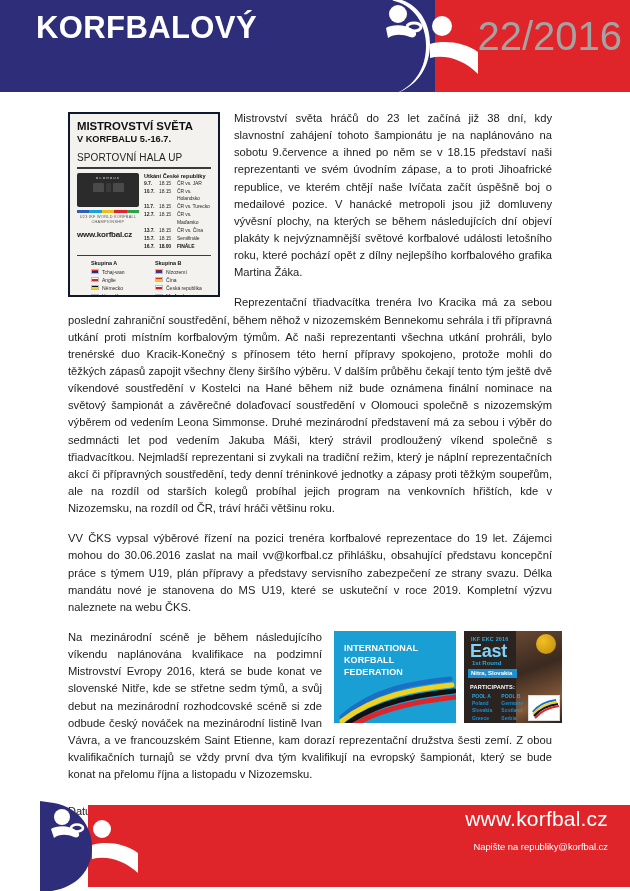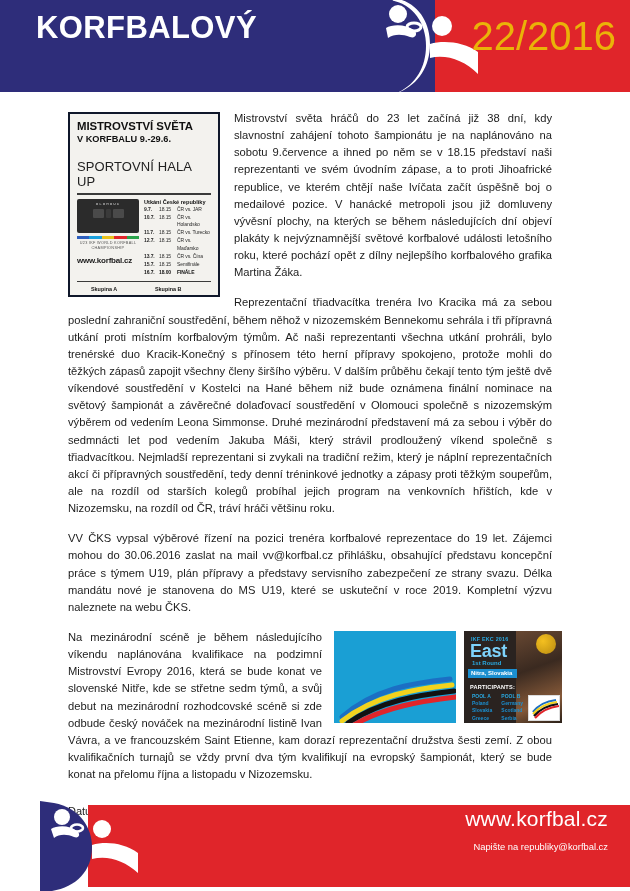--- a/index.html
+++ b/index.html
@@ -55,24 +55,24 @@
   }
   .masthead-title .l2 {
     display: block;
     font-size: 28px;
     font-weight: normal;
     color: #ffffff;
     letter-spacing: 0.4px;
   }
   .issue-number {
     position: absolute;
-    right: 14px;
+    right: 8px;
     top: 14px;
     font-size: 40px;
-    color: #eab308;
+    color: #a3a3a3;
     letter-spacing: 0px;
   }
 
   
   .page {
     position: relative;
     padding: 0;
   }
 
   .content {
@@ -109,23 +109,23 @@
     line-height: 1.1;
   }
   .poster-h2 {
     font-size: 9.2px;
     font-weight: bold;
     color: #111;
     margin-top: 1px;
     line-height: 1.1;
   }
   .poster-h3 {
-    font-size: 13px;
+    font-size: 10px;
     color: #222;
-    margin-top: 15px;
+    margin-top: 8px;
     letter-spacing: 0.1px;
   }
   .poster-rule {
     height: 2px;
     background: #3a3a3a;
     margin: 4px 0 4px 0;
   }
   .poster-mid {
     display: flex;
     gap: 5px;
@@ -381,21 +381,21 @@
   </div>
 
   <div class="issue-number">22/2016</div>
 </div>
 
 <div class="page">
   <div class="content">
 
     <div class="poster">
       <div class="poster-h1">MISTROVSTVÍ SVĚTA</div>
-      <div class="poster-h2">V KORFBALU  9.-29.6.</div>
+      <div class="poster-h2">V KORFBALU  5.-16.7.</div>
       <div class="poster-h3">SPORTOVNÍ HALA UP</div>
       <div class="poster-rule"></div>
 
       <div class="poster-mid">
         <div class="poster-left-col">
           <div class="scoreboard">
             <div class="sb-city">OLOMOUC</div>
             <div class="sb-digits">
               <span></span>
               <span class="sep"></span>
@@ -518,20 +518,25 @@
     <p class="body-text">Mistrovství světa hráčů do 23 let začíná již 38 dní, kdy slavnostní zahájení tohoto šampionátu je na naplánováno na sobotu 9.července a ihned po něm se v 18.15 představí naši reprezentanti ve svém úvodním zápase, a to proti Jihoafrické republice, ve kterém chtějí naše Ivíčata začít úspěšně boj o medailové pozice. V hanácké metropoli jsou již domluveny vývěsní plochy, na kterých se během následujících dní objeví plakáty k nejvýznamnější světové korfbalové události letošního roku, které pochází opět z dílny nejlepšího korfbalového grafika Martina Žáka.</p>
 
     <p class="body-text">Reprezentační třiadvacítka trenéra Ivo Kracika má za sebou poslední zahraniční soustředění, během něhož v nizozemském Bennekomu sehrála i tři přípravná utkání proti místním korfbalovým týmům. Ač naši reprezentanti všechna utkání prohráli, bylo trenérské duo Kracik-Konečný s přínosem této herní přípravy spokojeno, protože mohli do těžkých zápasů zapojit všechny členy širšího výběru. V dalším průběhu čekají tento tým ještě dvě víkendové soustředění v Kostelci na Hané během niž bude oznámena finální nominace na světový šampionát a závěrečné dolaďovací soustředění v Olomouci společně s nizozemským výběrem od vedením Leona Simmonse. Druhé mezinárodní představení má za sebou i výběr do sedmnácti let pod vedením Jakuba Máši, který strávil prodloužený víkend společně s třiadvacítkou. Nejmladší reprezentani si zvykali na tradiční režim, který je náplní reprezentačních akcí či přípravných soustředění, tedy denní tréninkové jednotky a zápasy proti těžkým soupeřům, ale na rozdíl od starších kolegů probíhal jejich program na venkovních hřištích, kde v Nizozemsku, na rozdíl od ČR, tráví hráči většinu roku.</p>
 
     <p class="body-text">VV ČKS vypsal výběrové řízení na pozici trenéra korfbalové reprezentace do 19 let. Zájemci mohou do 30.06.2016 zaslat na mail vv@korfbal.cz přihlášku, obsahující představu koncepční práce s týmem U19, plán přípravy a představy servisního zabezpečení ze strany svazu. Délka mandátu nové je stanovena do MS U19, které se uskuteční v roce 2019. Kompletní výzvu naleznete na webu ČKS.</p>
 
     <div class="clearfix">
       <div class="logo-float">
 
         <div class="ikf-logo">
+          <div class="ikf-text">
+            <span>INTERNATIONAL</span><br>
+            <span>KORFBALL</span><br>
+            <span>FEDERATION</span>
+          </div>
           <svg width="122" height="52" viewBox="0 0 122 52" style="position:absolute;left:0;bottom:0;">
             <path d="M8 46 C40 18, 78 12, 116 8" stroke="#1b6fc4" stroke-width="5" fill="none" stroke-linecap="round"></path>
             <path d="M8 50 C42 24, 80 18, 118 14" stroke="#f2d21e" stroke-width="5" fill="none" stroke-linecap="round"></path>
             <path d="M14 52 C46 30, 84 24, 120 20" stroke="#111111" stroke-width="5" fill="none" stroke-linecap="round"></path>
             <path d="M20 54 C50 36, 88 30, 122 26" stroke="#e0252a" stroke-width="5" fill="none" stroke-linecap="round"></path>
           </svg>
         </div>
 
         <div class="ekc-logo">
           <div class="ekc-crowd"></div>

